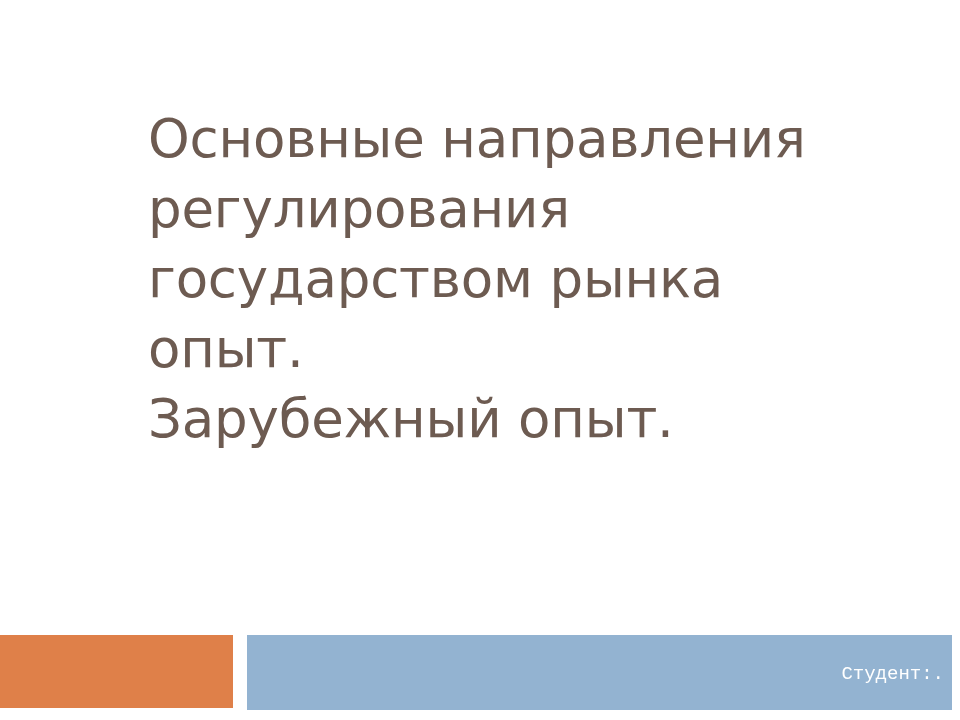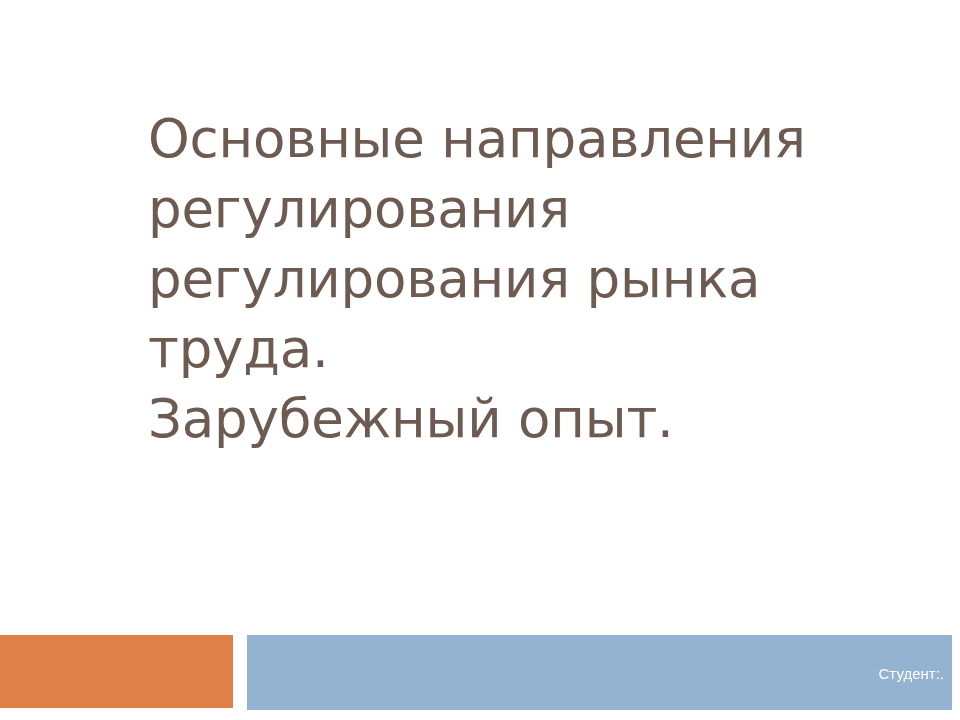--- a/index.html
+++ b/index.html
@@ -72,43 +72,43 @@
     width: 705px;
     height: 75px;
     box-sizing: border-box;
     padding: 6px 8px 4px 8px;
     display: flex;
     flex-direction: column;
     justify-content: center;
   }
 
   .footer-line {
-    font-family: Liberation Sans, sans-serif;
-    font-size: 15px;
+    font-family: Liberation Mono, monospace;
+    font-size: 19px;
     line-height: 34px;
     color: #ffffff;
     white-space: pre;
   }
 
   #footer-line-student {
     text-align: right;
   }
 
   #footer-line-teacher {
     text-align: left;
     padding-left: 133px;
   }
 </style>
 </head>
 <body>
 
 <div id="slide">
 
   <div id="title-block">
-    <h1 id="slide-title">Основные направления регулирования регулирования рынка труда.
+    <h1 id="slide-title">Основные направления регулирования государством рынка опыт.
 Зарубежный опыт.</h1>
   </div>
 
   <div id="footer-accent-bar"></div>
 
   <div id="footer-info-bar">
     <div id="footer-text-wrap">
       <div class="footer-line" id="footer-line-student">Студент:.</div>
     </div>
   </div>

